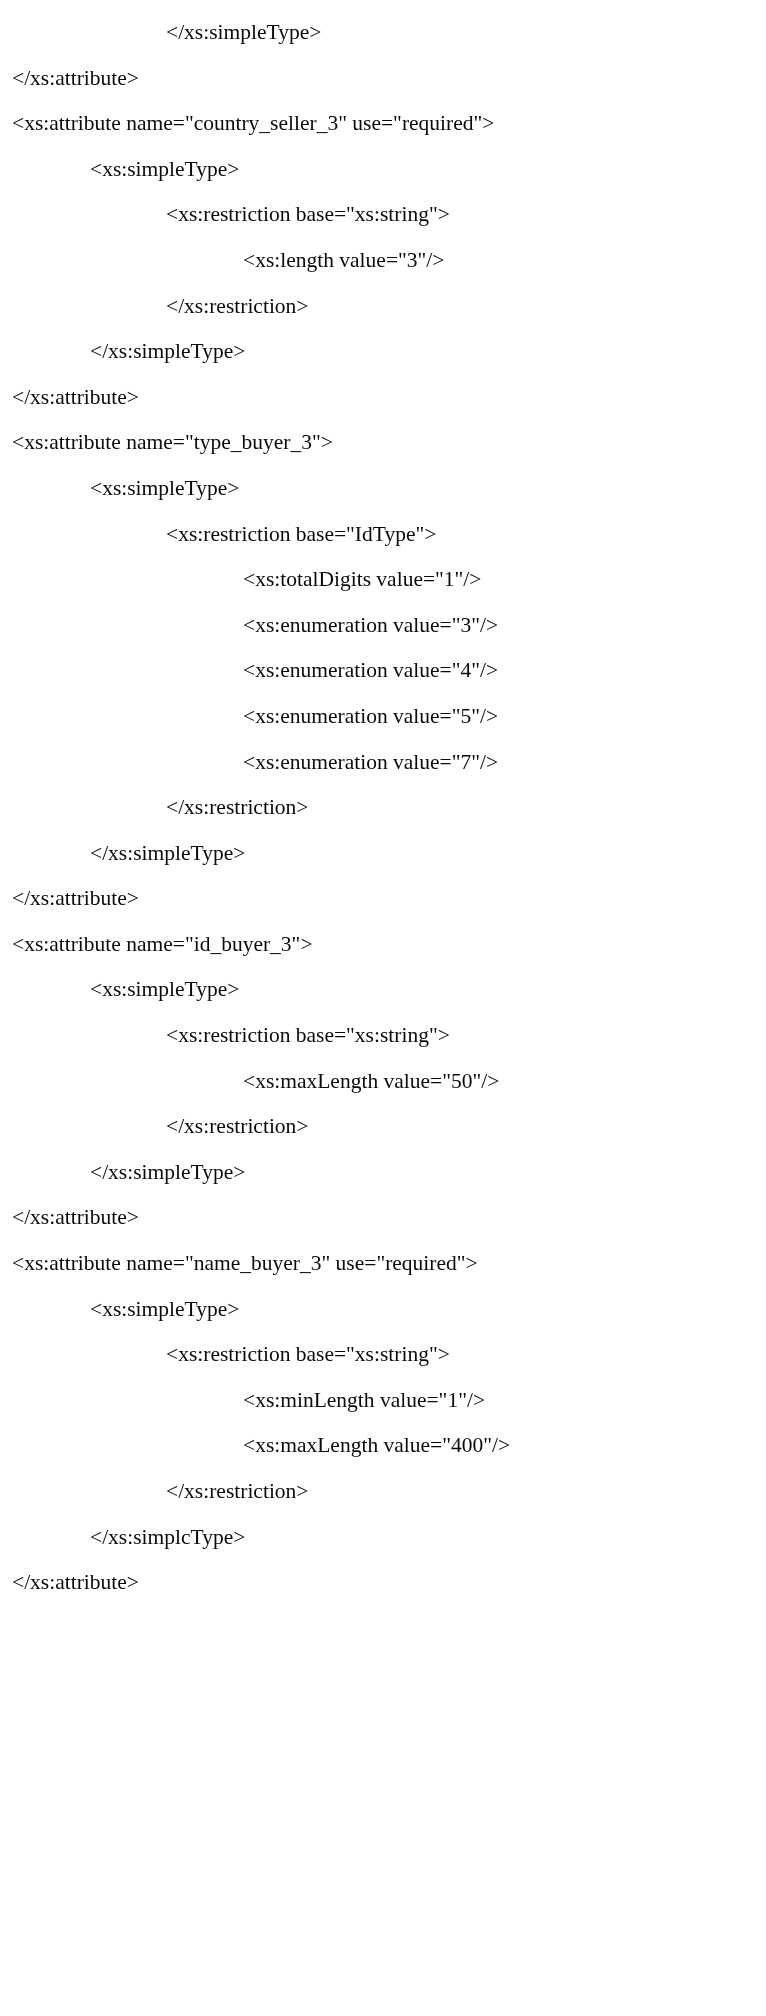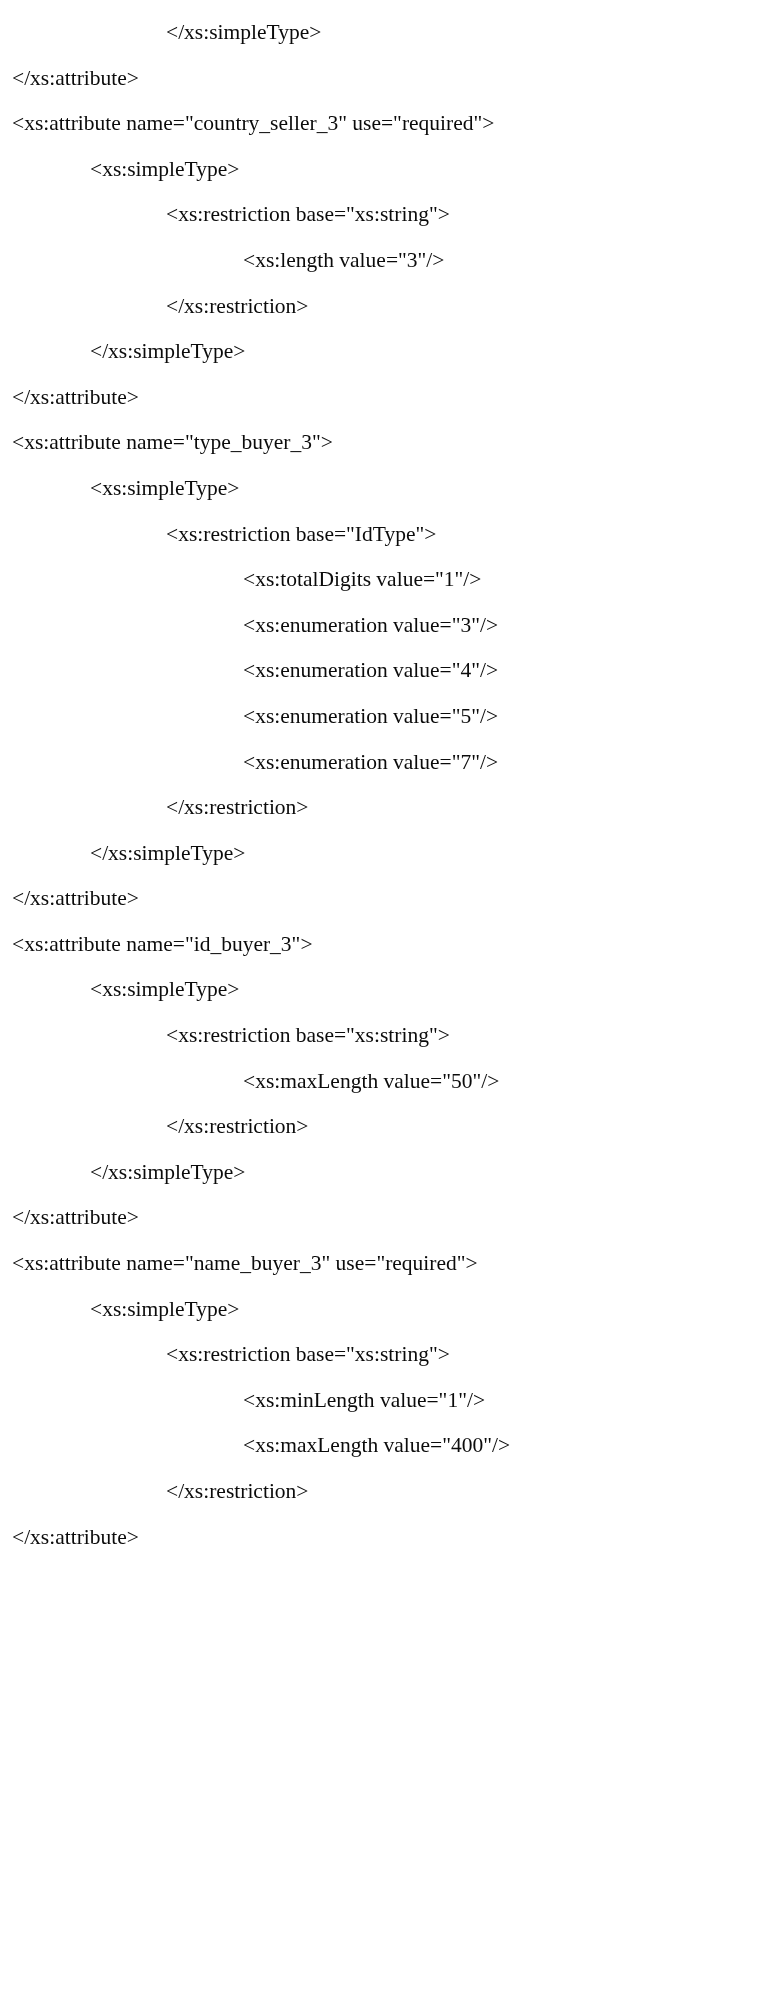--- a/index.html
+++ b/index.html
@@ -69,15 +69,16 @@
       <li class="code-line indent-3">&lt;xs:maxLength value="50"/&gt;</li>
       <li class="code-line indent-2">&lt;/xs:restriction&gt;</li>
       <li class="code-line indent-1">&lt;/xs:simpleType&gt;</li>
       <li class="code-line indent-0">&lt;/xs:attribute&gt;</li>
       <li class="code-line indent-0">&lt;xs:attribute name="name_buyer_3" use="required"&gt;</li>
       <li class="code-line indent-1">&lt;xs:simpleType&gt;</li>
       <li class="code-line indent-2">&lt;xs:restriction base="xs:string"&gt;</li>
       <li class="code-line indent-3">&lt;xs:minLength value="1"/&gt;</li>
       <li class="code-line indent-3">&lt;xs:maxLength value="400"/&gt;</li>
       <li class="code-line indent-2">&lt;/xs:restriction&gt;</li>
+      <li class="code-line indent-1">&lt;/xs:simplcType&gt;</li>
       <li class="code-line indent-0">&lt;/xs:attribute&gt;</li>
     </ol>
 </div>
 
 </body></html>

